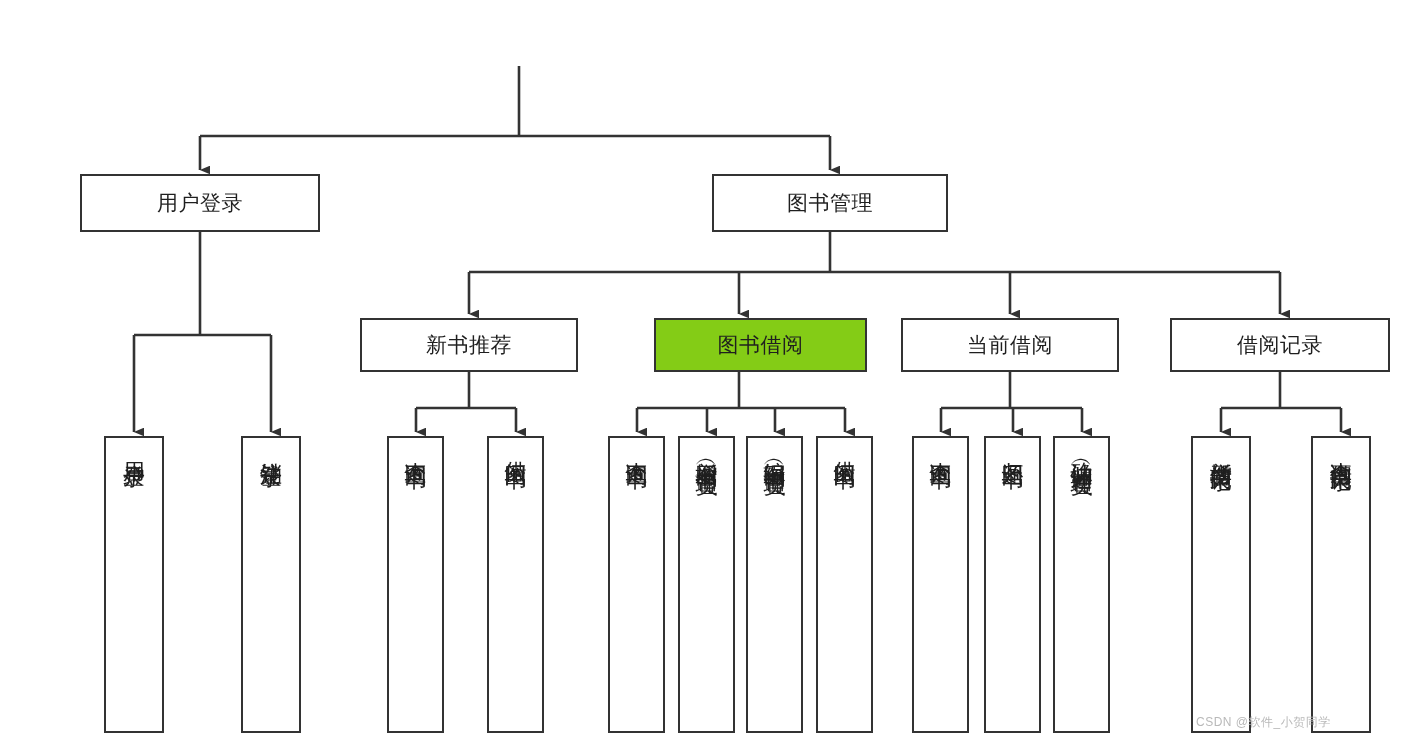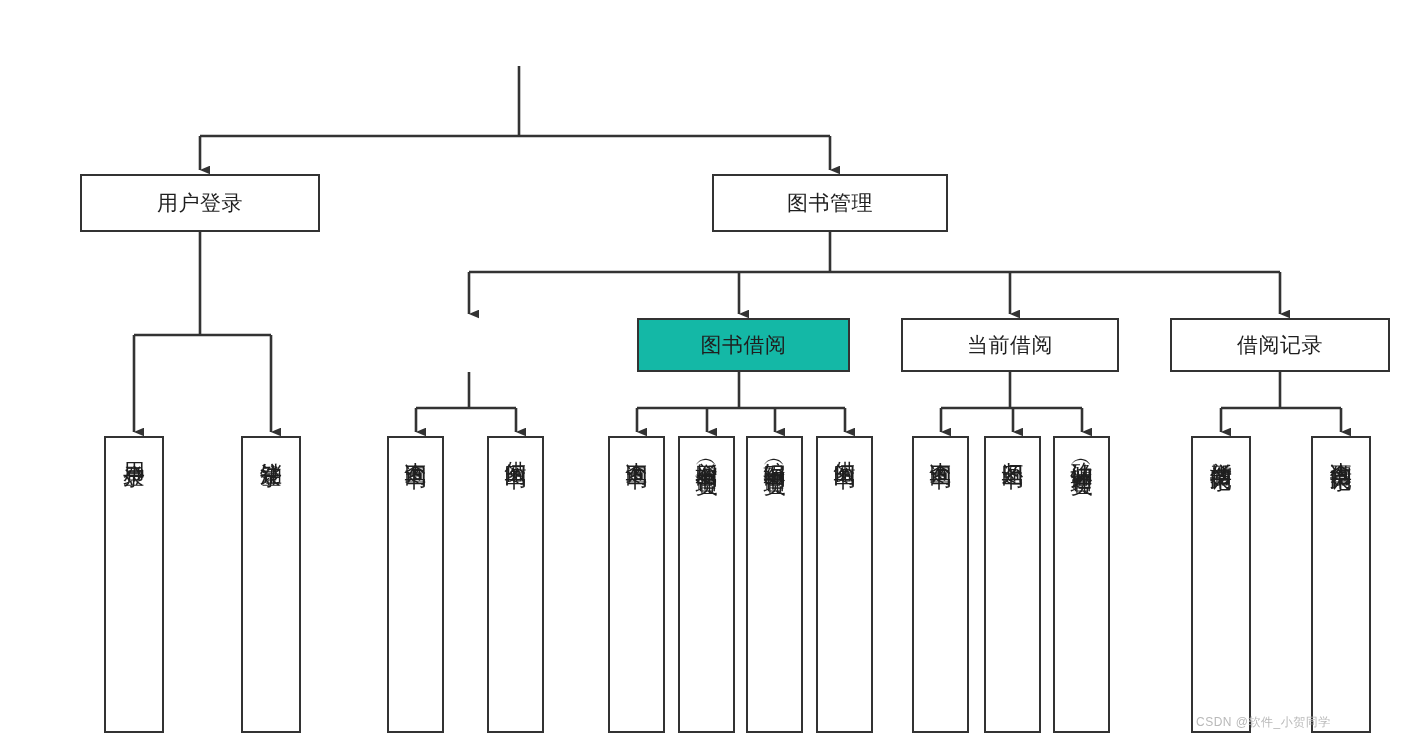--- a/index.html
+++ b/index.html
@@ -121,21 +121,24 @@
   </svg>
 
 
   <div class="node horizontal" style="left: 80px; top: 174px; width: 240px; height: 58px; border-color: rgb(51, 51, 51); background: rgb(255, 255, 255);">
     <span class="label" style="color: rgb(31, 31, 31);">用户登录</span>
   </div>
   <div class="node horizontal" style="left: 712px; top: 174px; width: 236px; height: 58px; border-color: rgb(51, 51, 51); background: rgb(255, 255, 255);">
     <span class="label" style="color: rgb(31, 31, 31);">图书管理</span>
   </div>
 
-  <div class="node horizontal" style="left: 637px; top: 318px; width: 213px; height: 54px; border-color: rgb(51, 51, 51); background: #14b8a6;">
+  <div class="node horizontal" style="left: 360px; top: 318px; width: 218px; height: 54px; border-color: rgb(51, 51, 51); background: rgb(255, 255, 255);">
+    <span class="label" style="color: rgb(31, 31, 31);">新书推荐</span>
+  </div>
+  <div class="node horizontal" style="left: 654px; top: 318px; width: 213px; height: 54px; border-color: rgb(51, 51, 51); background: #84cc16;">
     <span class="label" style="color: rgb(31, 31, 31);">图书借阅</span>
   </div>
   <div class="node horizontal" style="left: 901px; top: 318px; width: 218px; height: 54px; border-color: rgb(51, 51, 51); background: rgb(255, 255, 255);">
     <span class="label" style="color: rgb(31, 31, 31);">当前借阅</span>
   </div>
   <div class="node horizontal" style="left: 1170px; top: 318px; width: 220px; height: 54px; border-color: rgb(51, 51, 51); background: rgb(255, 255, 255);">
     <span class="label" style="color: rgb(31, 31, 31);">借阅记录</span>
   </div>
 
   <div class="node vertical" style="left: 104px; top: 436px; width: 60px; height: 297px; border-color: rgb(51, 51, 51); background: rgb(255, 255, 255);">

